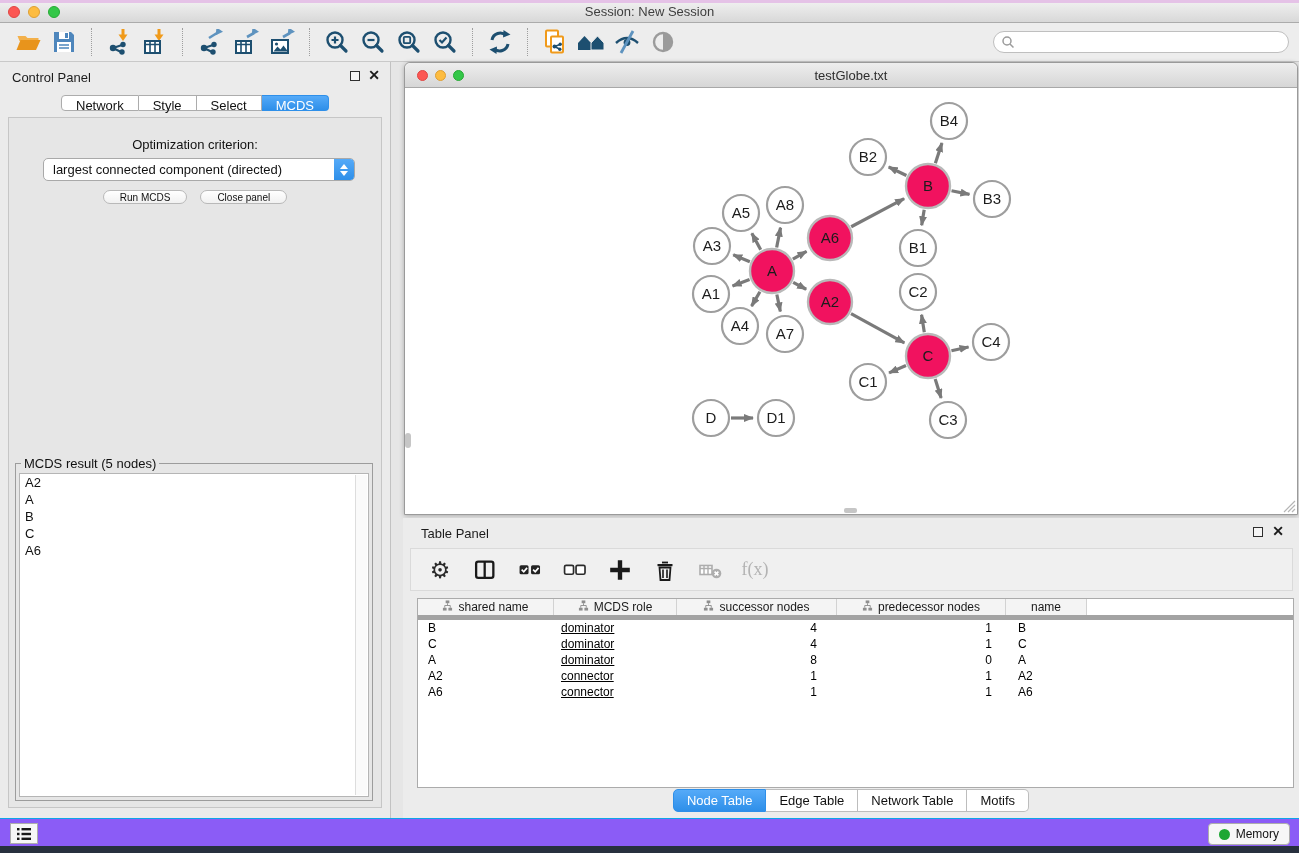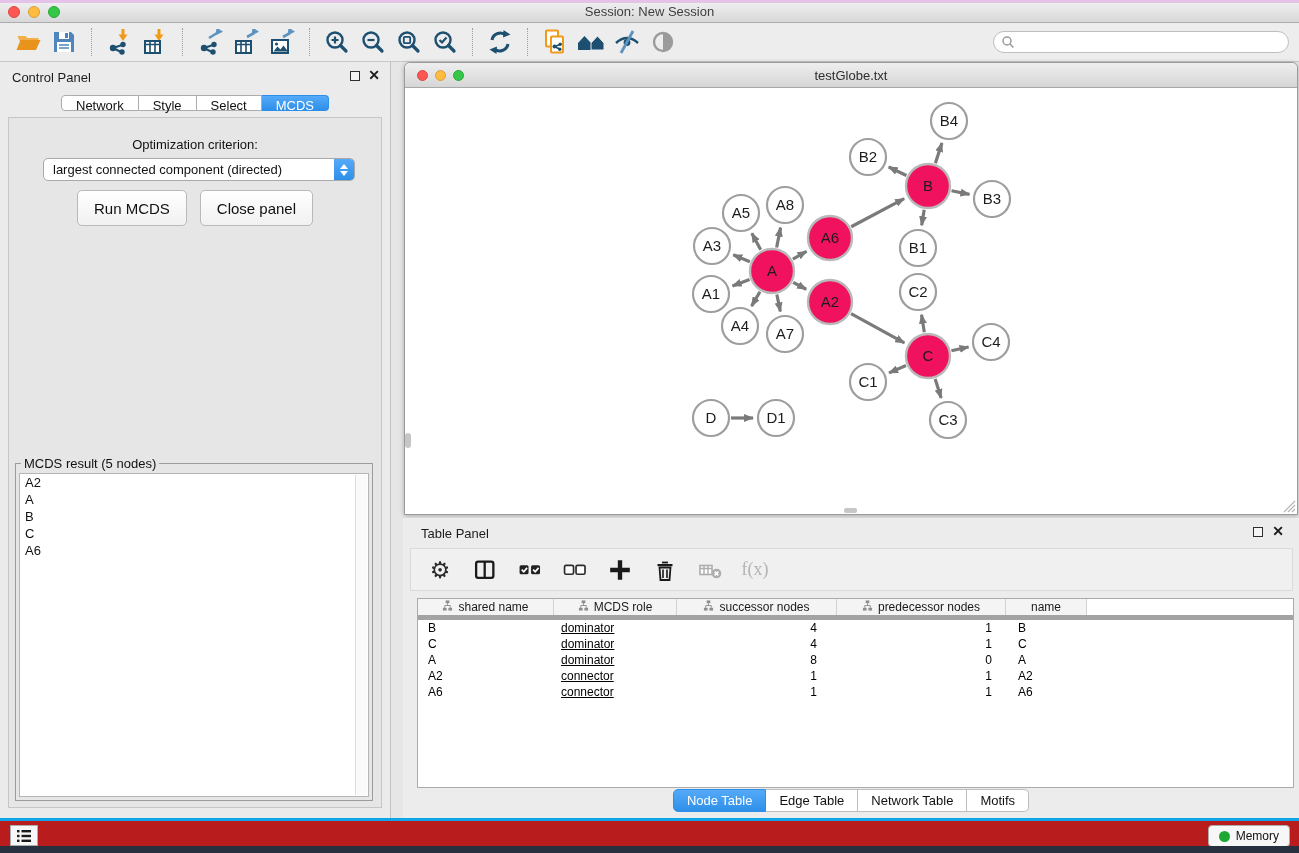--- a/index.html
+++ b/index.html
@@ -52,22 +52,22 @@
     border:1px solid #A9A9A9; border-radius:5px; display:flex; align-items:center;
     font-size:13px; padding-left:9px; color:#111; }
   .stepper { margin-left:auto; width:20px; height:21px; background:linear-gradient(#55AAF8,#2E8FE9);
     border-radius:0 4px 4px 0; display:flex; flex-direction:column; align-items:center;
     justify-content:center; gap:2px; }
   .tri-up { width:0; height:0; border-left:4px solid transparent; border-right:4px solid transparent;
     border-bottom:5px solid #fff; }
   .tri-down { width:0; height:0; border-left:4px solid transparent; border-right:4px solid transparent;
     border-top:5px solid #fff; }
   .btn-row { position:absolute; top:72px; left:0; right:0; display:flex; justify-content:center; gap:13px; }
-  .mac-btn { height:36px; padding:0 16px; background:linear-gradient(#FFFFFF,#F1F1F1);
-    border:1px solid #B9B9B9; border-radius:5px; font-size:15px; color:#111;
+  .mac-btn { height:14px; padding:0 16px; background:linear-gradient(#FFFFFF,#F1F1F1);
+    border:1px solid #B9B9B9; border-radius:10px; font-size:10px; color:#111;
     font-family:"Liberation Sans", sans-serif; }
   .result-group { position:absolute; left:6px; right:8px; top:338px; bottom:6px;
     border:1px solid #9C9C9C; }
   .result-group legend { font-size:13px; color:#111; margin-left:5px; padding:0 3px; }
   .result-inner { position:absolute; left:3px; right:3px; top:2px; bottom:3px; background:#fff;
     border:1px solid #B5B5B5; }
   .result-scroll { position:absolute; right:1px; top:1px; bottom:1px; width:12px; background:#FAFAFA;
     border-left:1px solid #DDD; }
   .result-item { font-size:13px; color:#111; padding:1px 5px; line-height:15px; }
 
@@ -112,22 +112,22 @@
   .c4 { padding-left:12px; }
 
   .tp-tabs { position:absolute; bottom:6px; left:0; right:0; display:flex; justify-content:center; }
   .tp-tab { height:23px; line-height:21px; font-size:13px; padding:0 13px; background:#fff;
     border:1px solid #BDBDBD; border-left:none; color:#111;margin-top:37px; }
   .tp-tab:first-child { border-left:1px solid #BDBDBD; border-radius:5px 0 0 5px; }
   .tp-tab:last-child { border-radius:0 5px 5px 0; }
   .tp-tab.sel { background:linear-gradient(#55AAF8,#2E8FE9); border-color:#2E8FE9; color:#fff; }
 
   
-  .statusbar { position:absolute; left:0; top:818px; right:0; height:28px; background:#b91c1c;
-    border-top:3px solid #0ea5e9; }
+  .statusbar { position:absolute; left:0; top:818px; right:0; height:28px; background:#8b5cf6;
+    border-top:1px solid #0ea5e9; }
   .list-btn { position:absolute; left:10px; top:4px; width:28px; height:21px; background:#F7F7F7;
     border:1px solid #ADADAD; display:flex; align-items:center; justify-content:center; }
   .memory-btn { position:absolute; right:9px; top:4px; height:22px; background:#F7F7F7;
     border:1px solid #ADADAD; border-radius:4px; display:flex; align-items:center; gap:6px;
     padding:0 10px; font-size:12px; color:#111; }
   .mem-dot { width:11px; height:11px; border-radius:50%; background:#1DA733; }
   .bottom-strip { position:absolute; left:0; top:846px; right:0; height:7px; background:#27303E; }
 </style>
 </head>
 <body>

